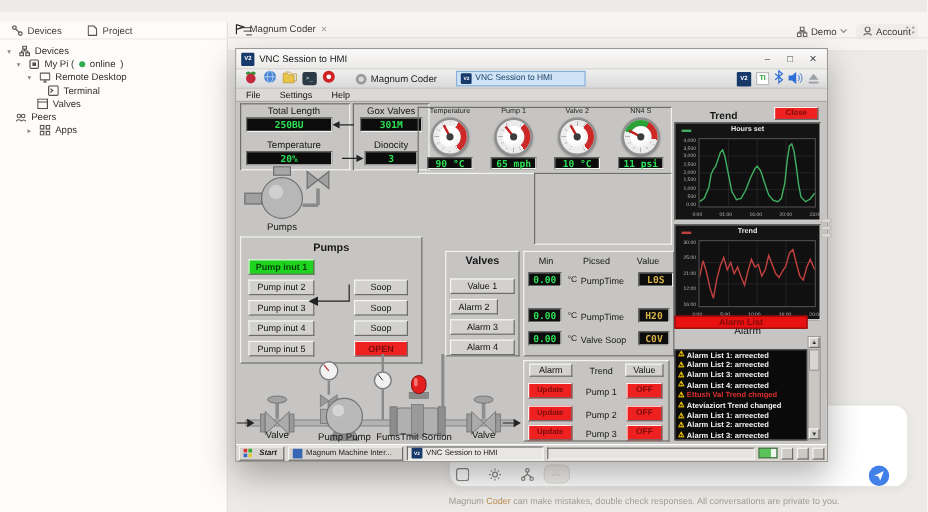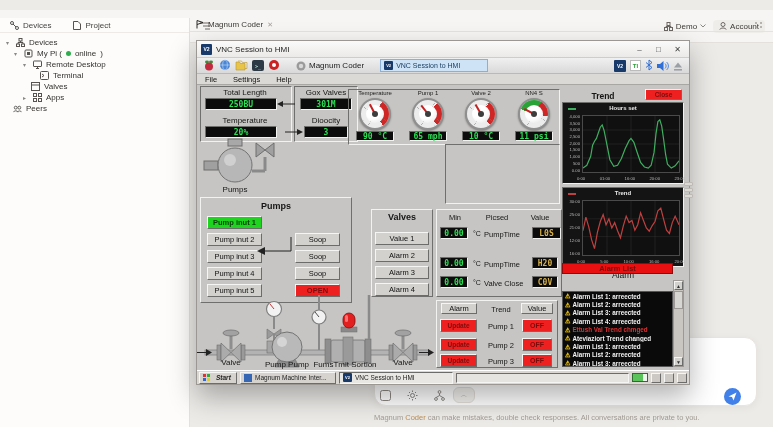--- a/index.html
+++ b/index.html
@@ -236,41 +236,41 @@
       </div>
       <div class="trow" style="padding-left:31px">
         <span class="micon">
             <svg width="9" height="9" viewBox="0 0 9 9">
               <rect x="0.5" y="0.5" width="8" height="8" fill="none" stroke="#55524f"></rect>
               <line x1="0.5" y1="3" x2="8.5" y2="3" stroke="#55524f"></line>
             </svg>
           </span>
         <span>Valves</span>
       </div>
+      <div class="trow" style="padding-left:13px">
+        <span class="micon">
+            <svg width="10" height="8" viewBox="0 0 10 8">
+              <circle cx="3" cy="2.5" r="1.6" fill="none" stroke="#55524f"></circle>
+              <circle cx="7" cy="2.5" r="1.6" fill="none" stroke="#55524f"></circle>
+              <path d="M0.5 7.5 C1 5.5 5 5.5 5.5 7.5 M5 7.5 C5.5 5.7 9 5.7 9.5 7.5" fill="none" stroke="#55524f"></path>
+            </svg>
+          </span>
+        <span>Peers</span>
+      </div>
       <div class="trow" style="padding-left:23px">
         <span class="chev">▸</span>
         <span class="micon">
             <svg width="9" height="9" viewBox="0 0 9 9">
               <rect x="0.5" y="0.5" width="3" height="3" fill="none" stroke="#55524f"></rect>
               <rect x="5.5" y="0.5" width="3" height="3" fill="none" stroke="#55524f"></rect>
               <rect x="0.5" y="5.5" width="3" height="3" fill="none" stroke="#55524f"></rect>
               <rect x="5.5" y="5.5" width="3" height="3" fill="none" stroke="#55524f"></rect>
             </svg>
           </span>
         <span>Apps</span>
-      </div>
-      <div class="trow" style="padding-left:13px">
-        <span class="micon">
-            <svg width="10" height="8" viewBox="0 0 10 8">
-              <circle cx="3" cy="2.5" r="1.6" fill="none" stroke="#55524f"></circle>
-              <circle cx="7" cy="2.5" r="1.6" fill="none" stroke="#55524f"></circle>
-              <path d="M0.5 7.5 C1 5.5 5 5.5 5.5 7.5 M5 7.5 C5.5 5.7 9 5.7 9.5 7.5" fill="none" stroke="#55524f"></path>
-            </svg>
-          </span>
-        <span>Peers</span>
       </div>
     </div>
   </div>
 
   <div class="abs" id="maintabs">
     <span style="display:flex;align-items:center;gap:4px">
       <svg width="8" height="9" viewBox="0 0 8 9">
           <path d="M1 0.5 L1 8.5 M1 0.5 L7 2.5 L1 4.5" fill="none" stroke="#2a2826"></path>
         </svg>
       <span>Magnum Coder</span>
@@ -483,42 +483,42 @@
       <div class="abs btn3d redbtn" style="left:98px;top:199px;width:45px;height:13px">OPEN</div>
       <svg class="abs" style="left:60px;top:150px" width="36" height="22" viewBox="0 0 36 22">
           <polyline points="34,2 34,16 8,16" fill="none" stroke="#222"></polyline>
           <polygon points="0,16 8,12 8,20" fill="#222"></polygon>
         </svg>
 
       <div class="abs panel3d" style="left:174px;top:124px;width:62px;height:88px;background:#c6c5c3">
         <div class="lbl" style="font-weight:bold;font-size:9px;margin-top:2px">Valves</div>
       </div>
       <div class="abs btn3d" style="left:178px;top:147px;width:54px;height:13px">Value 1</div>
-      <div class="abs btn3d" style="left:178px;top:164px;width:54px;height:13px">Alarm 2</div>
+      <div class="abs btn3d" style="left:178px;top:164px;width:40px;height:13px">Alarm 2</div>
       <div class="abs btn3d" style="left:178px;top:181px;width:54px;height:13px">Alarm 3</div>
       <div class="abs btn3d" style="left:178px;top:198px;width:54px;height:13px">Alarm 4</div>
 
       <div class="abs panel3d" style="left:239px;top:124px;width:126px;height:88px;background:#c6c5c3"></div>
       <div class="abs lbl" style="left:243px;top:128px;width:30px;font-size:7.5px">Min</div>
       <div class="abs lbl" style="left:283px;top:128px;width:34px;font-size:7.5px">Picsed</div>
       <div class="abs lbl" style="left:326px;top:128px;width:34px;font-size:7.5px">Value</div>
 
       <div class="abs lcd" style="left:243px;top:142px;width:28px;height:12px">0.00</div>
       <div class="abs lbl" style="left:274px;top:145px;width:12px;font-size:7px">°C</div>
       <div class="abs lbl" style="left:287px;top:145px;width:44px;font-size:7.5px;text-align:left">PumpTime</div>
       <div class="abs lcd amber" style="left:335px;top:142px;width:29px;height:12px">L0S</div>
 
       <div class="abs lcd" style="left:243px;top:172px;width:28px;height:12px">0.00</div>
       <div class="abs lbl" style="left:274px;top:175px;width:12px;font-size:7px">°C</div>
       <div class="abs lbl" style="left:287px;top:175px;width:44px;font-size:7.5px;text-align:left">PumpTime</div>
       <div class="abs lcd amber" style="left:335px;top:172px;width:26px;height:12px">H20</div>
 
       <div class="abs lcd" style="left:243px;top:191px;width:28px;height:12px">0.00</div>
       <div class="abs lbl" style="left:274px;top:194px;width:12px;font-size:7px">°C</div>
-      <div class="abs lbl" style="left:287px;top:194px;width:44px;font-size:7.5px;text-align:left">Valve Close</div>
+      <div class="abs lbl" style="left:287px;top:194px;width:44px;font-size:7.5px;text-align:left">Valve Soop</div>
       <div class="abs lcd amber" style="left:335px;top:191px;width:26px;height:12px">C0V</div>
 
       <div class="abs panel3d" style="left:239px;top:215px;width:122px;height:68px;background:#c6c5c3"></div>
       <div class="abs btn3d" style="left:244px;top:218px;width:36px;height:11px">Alarm</div>
       <div class="abs lbl" style="left:288px;top:220px;width:32px;font-size:7.5px">Trend</div>
       <div class="abs btn3d" style="left:324px;top:218px;width:32px;height:11px">Value</div>
 
       <div class="abs btn3d redbtn" style="left:243px;top:234px;width:37px;height:13px;font-size:6.5px">Update</div>
       <div class="abs lbl" style="left:288px;top:237px;width:32px;font-size:7.5px">Pump 1</div>
       <div class="abs btn3d redbtn" style="left:325px;top:234px;width:30px;height:13px;font-size:7px">OFF</div>

